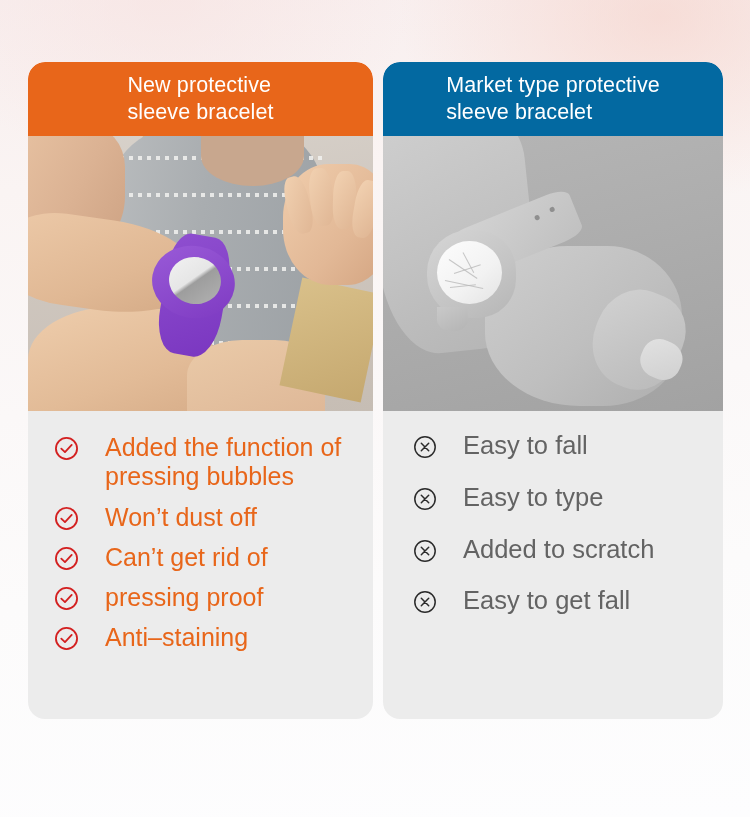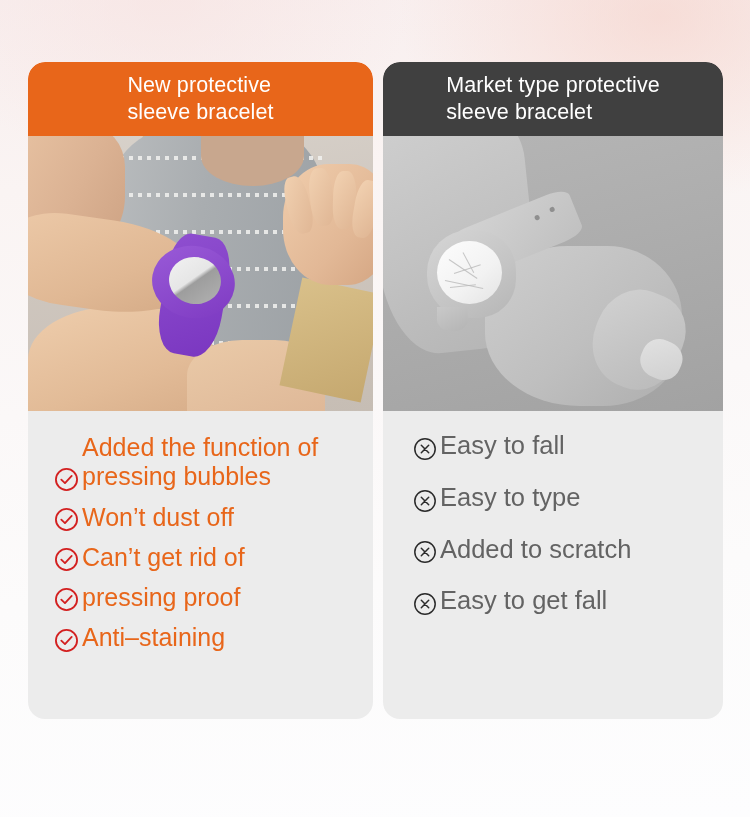--- a/index.html
+++ b/index.html
@@ -47,21 +47,21 @@
     justify-content: center;
     text-align: left;
     color: #ffffff;
     font-size: 21.5px;
     line-height: 1.24;
     letter-spacing: 0.1px;
     padding: 0 24px;
     border-radius: 17px 17px 0 0;
   }
   .header-orange { background: #e8661a; }
-  .header-gray   { background: #404040; }
+  .header-gray   { background: #0369a1; }
 
   .photo {
     flex: 0 0 275px;
     height: 275px;
     position: relative;
     overflow: hidden;
     background: #cfc8c2;
   }
 
   .list-panel {
@@ -69,22 +69,22 @@
     background: #ececec;
     padding: 22px 0 18px 0;
     display: flex;
     flex-direction: column;
   }
   .list-left  { padding-left: 26px; padding-right: 10px; gap: 11px; }
   .list-right { padding-left: 30px; padding-right: 10px; padding-top: 20px; gap: 22px; }
 
   .feature {
     display: flex;
-    align-items: flex-end;
-    gap: 3px;
+    align-items: flex-start;
+    gap: 26px;
   }
   .feature-text {
     font-size: 25px;
     line-height: 1.17;
   }
   .list-left .feature-text  { color: #e8661a; }
   .list-right .feature-text { color: #636363; font-size: 25.5px; }
 
   .icon {
     flex: 0 0 auto;

